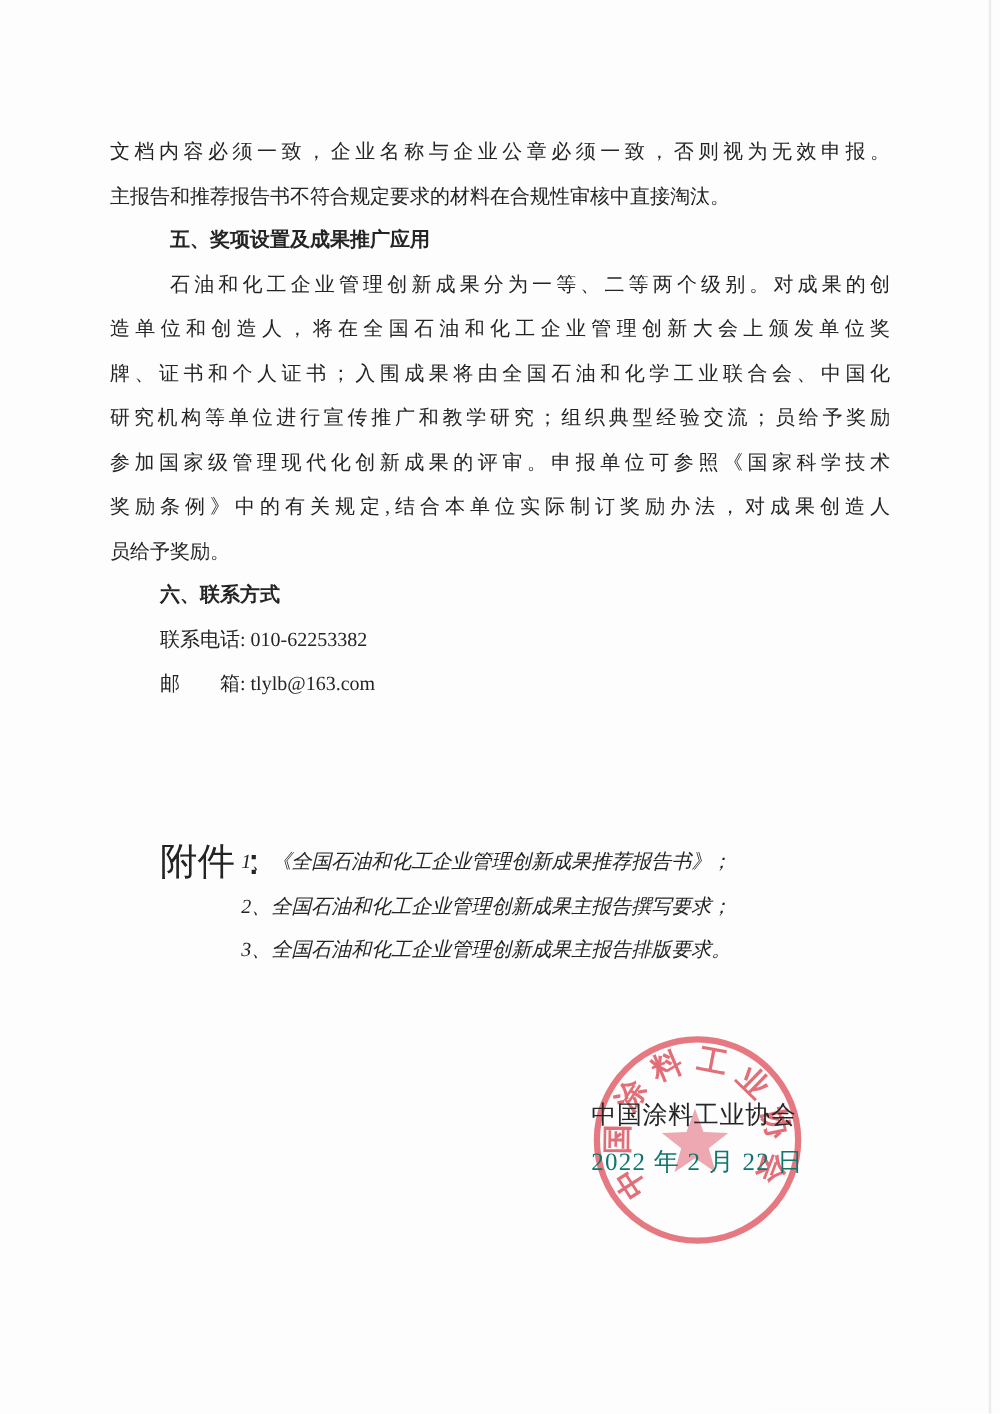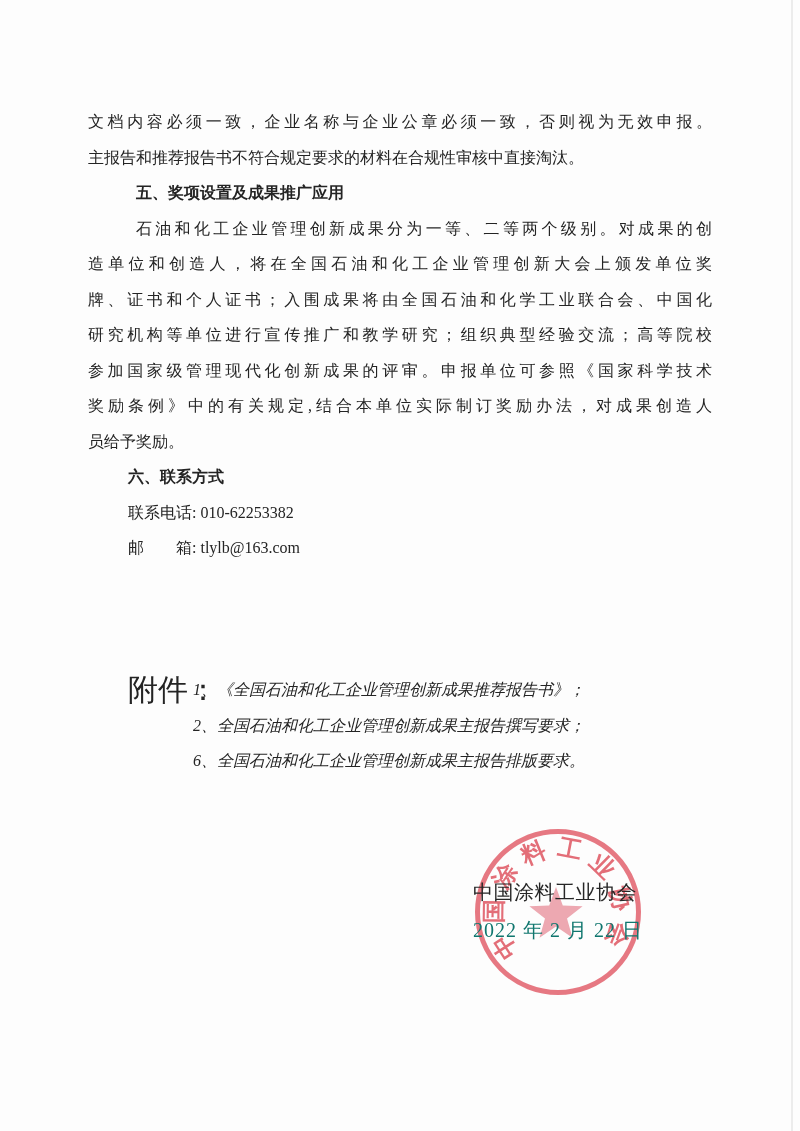--- a/index.html
+++ b/index.html
@@ -103,34 +103,34 @@
 
 <div class="page">
 
   <div class="body-block">
     <div class="line jl">文档内容必须一致，企业名称与企业公章必须一致，否则视为无效申报。</div>
     <div class="line">主报告和推荐报告书不符合规定要求的材料在合规性审核中直接淘汰。</div>
     <div class="line heading indent2">五、奖项设置及成果推广应用</div>
     <div class="line jl indent2">石油和化工企业管理创新成果分为一等、二等两个级别。对成果的创</div>
     <div class="line jl">造单位和创造人，将在全国石油和化工企业管理创新大会上颁发单位奖</div>
     <div class="line jl">牌、证书和个人证书；入围成果将由全国石油和化学工业联合会、中国化</div>
-    <div class="line jl">研究机构等单位进行宣传推广和教学研究；组织典型经验交流；高等院校</div>
+    <div class="line jl">研究机构等单位进行宣传推广和教学研究；组织典型经验交流；员给予奖励</div>
     <div class="line jl">参加国家级管理现代化创新成果的评审。申报单位可参照《国家科学技术</div>
     <div class="line jl">奖励条例》中的有关规定,结合本单位实际制订奖励办法，对成果创造人</div>
     <div class="line">员给予奖励。</div>
     <div class="line heading ind40">六、联系方式</div>
     <div class="line pre ind40">联系电话: 010-62253382</div>
     <div class="line pre ind40">邮　　箱: tlylb@163.com</div>
   </div>
 
   <div class="attach-label">附件：</div>
   <div class="attach-items">
     <div class="line">1、《全国石油和化工企业管理创新成果推荐报告书》；</div>
     <div class="line">2、全国石油和化工企业管理创新成果主报告撰写要求；</div>
-    <div class="line">6、全国石油和化工企业管理创新成果主报告排版要求。</div>
+    <div class="line">3、全国石油和化工企业管理创新成果主报告排版要求。</div>
   </div>
 
   <div class="seal">
     <svg viewBox="0 0 172 172" xmlns="http://www.w3.org/2000/svg">
       <circle cx="86" cy="86" r="80.5" fill="none" stroke-width="5" opacity="0.85" stroke="#e2606c"></circle>
       <polygon points="84,61 90.8,79.6 110.6,80.3 95.0,92.6 100.5,111.7 84,100.6 67.5,111.7 73.0,92.6 57.4,80.3 77.2,79.6" opacity="0.8" fill="#e9929d"></polygon>
       <path id="sealArc" d="M 46.4 125.6 A 56 56 0 1 1 125.6 125.6" fill="none"></path>
       <text class="seal-arc-text" fill="#e05b66">
         <textPath href="#sealArc" startOffset="0" textLength="252" lengthAdjust="spacing">中国涂料工业协会</textPath>
       </text>

